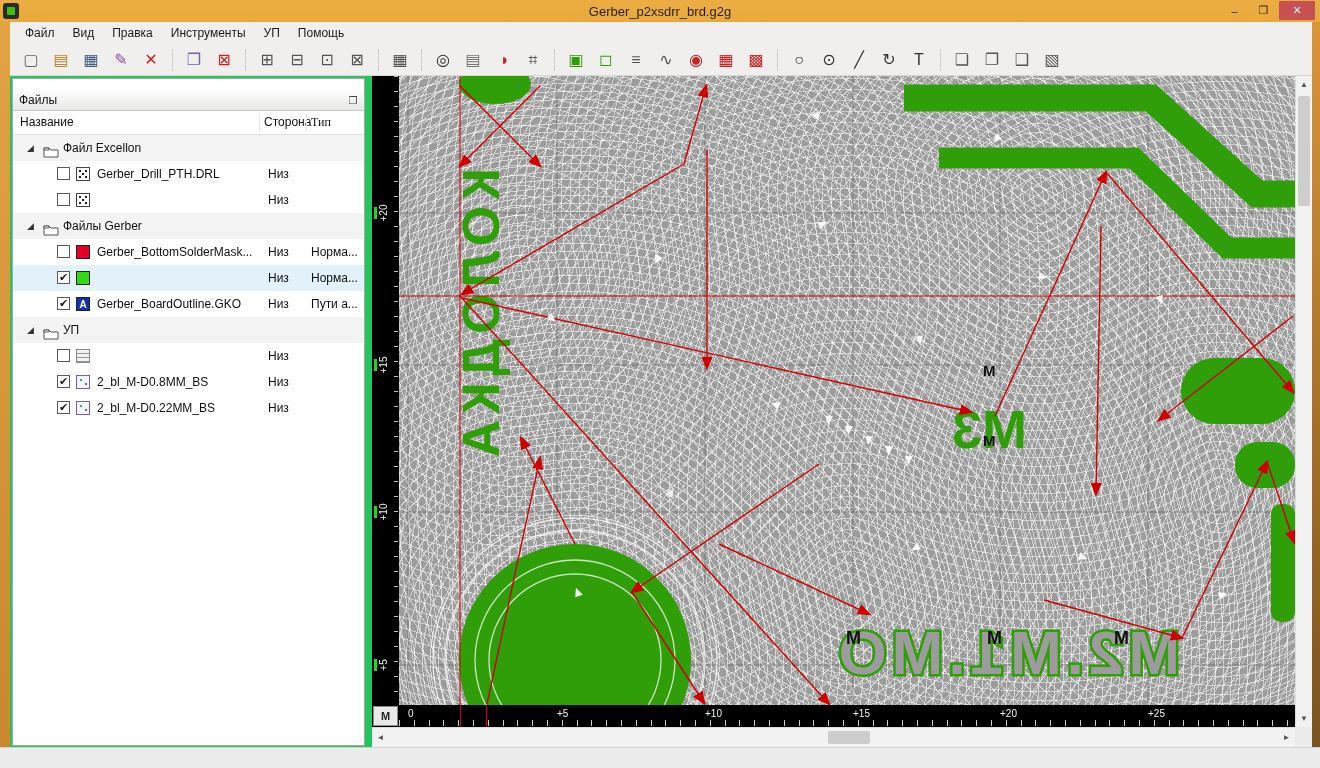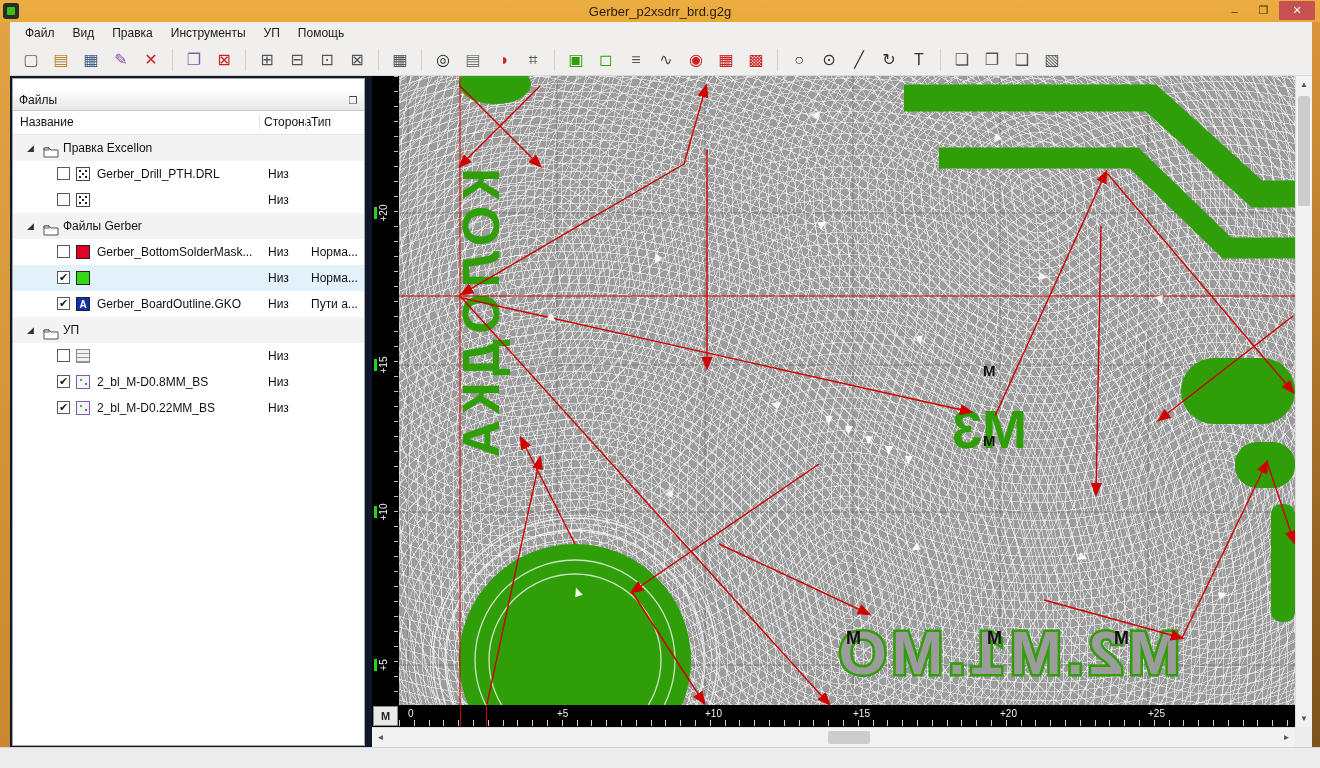--- a/index.html
+++ b/index.html
@@ -1,18 +1,18 @@
 <!DOCTYPE html>
 <html><head>
 <meta charset="utf-8">
 <style>
   html,body{margin:0;padding:0;}
   body{width:1320px;height:768px;overflow:hidden;background:#e8e8e8;
        font-family:"Liberation Sans","DejaVu Sans",sans-serif;-webkit-font-smoothing:antialiased;}
-  .screen{position:relative;width:1320px;height:768px;background:#0f172a;overflow:hidden;}
+  .screen{position:relative;width:1320px;height:768px;background:#22c55e;overflow:hidden;}
 
   
   .edge{position:absolute;top:22px;height:725px;z-index:0;}
   .edge.left{left:0;width:10px;background:linear-gradient(#e2a344,#c9882f);}
   .edge.right{left:1312px;width:8px;background:linear-gradient(#d9953b,#7c521d);}
 
   
   .titlebar{position:absolute;left:0;top:0;width:1320px;height:22px;z-index:5;
             background:linear-gradient(#f3b75356,#e09a2c00),#e8a93c;display:flex;align-items:center;}
   .appicon{position:absolute;left:3px;top:3px;width:16px;height:16px;background:#2b2b2b;border-radius:3px;}
@@ -37,21 +37,21 @@
 
   
   .filespanel{position:absolute;left:12px;top:78px;width:353px;height:668px;background:#fff;
               border:1px solid #a6a6a6;box-sizing:border-box;z-index:3;font-size:12px;}
   .phead{position:relative;height:19px;background:linear-gradient(#fdfdfd,#e7e7e6);border-bottom:1px solid #c9c9c9;
          line-height:19px;padding-left:6px;color:#111;margin-top:12px;}
   .pfloat{position:absolute;right:4px;top:2px;width:14px;height:14px;font-size:10px;color:#444;
           display:flex;align-items:center;justify-content:center;}
   .pcols{position:relative;height:23px;border-bottom:1px solid #e2e2e2;color:#111;}
   .pcols span{position:absolute;top:4px;}
-  .c-name{left:7px;} .c-side{left:251px;} .c-type{left:298px;}
+  .c-name{left:7px;} .c-side{left:251px;} .c-type{left:298px;font-family:Liberation Serif, serif;}
   .pcols::before,.pcols::after{content:"";position:absolute;top:3px;bottom:3px;width:1px;background:#e4e4e4;}
   .pcols::before{left:246px;} .pcols::after{left:293px;}
   .trow{position:relative;height:26px;line-height:26px;white-space:nowrap;}
   .trow.group{background:#f3f3f3;}
   .trow.sel{background:#e3f1fb;}
   .trow .lbl{position:absolute;left:84px;top:0;width:160px;overflow:hidden;color:#101010;}
   .trow.group .lbl{left:50px;width:240px;}
   .trow .side{position:absolute;left:255px;top:0;color:#101010;}
   .trow .typ{position:absolute;left:298px;top:0;color:#101010;}
   .exp{position:absolute;left:14px;top:0;font-size:9px;color:#333;}
@@ -194,21 +194,21 @@
       <span class="c-side">Сторона</span>
       <span class="c-type">Тип</span>
     </div>
     <div id="tree">
         <div class="trow group">
           <span class="exp">◢</span>
           <span class="fold"><svg width="16" height="13">
               <path d="M1,3 h5 l2,2 h7 v7 h-14 z" fill="#ffffff" stroke="#555" stroke-width="1"></path>
               <path d="M1,3 h5 v2 h-5 z" fill="#ffffff" stroke="#555" stroke-width="1"></path>
             </svg></span>
-          <span class="lbl">Правка Excellon</span>
+          <span class="lbl">Файл Excellon</span>
         </div>
         <div class="trow file">
           <span class="cb"></span>
           <span class="fic drill"></span>
           <span class="lbl">Gerber_Drill_PTH.DRL</span>
           <span class="side">Низ</span>
           <span class="typ"></span>
         </div>
         <div class="trow file">
           <span class="cb"></span>

